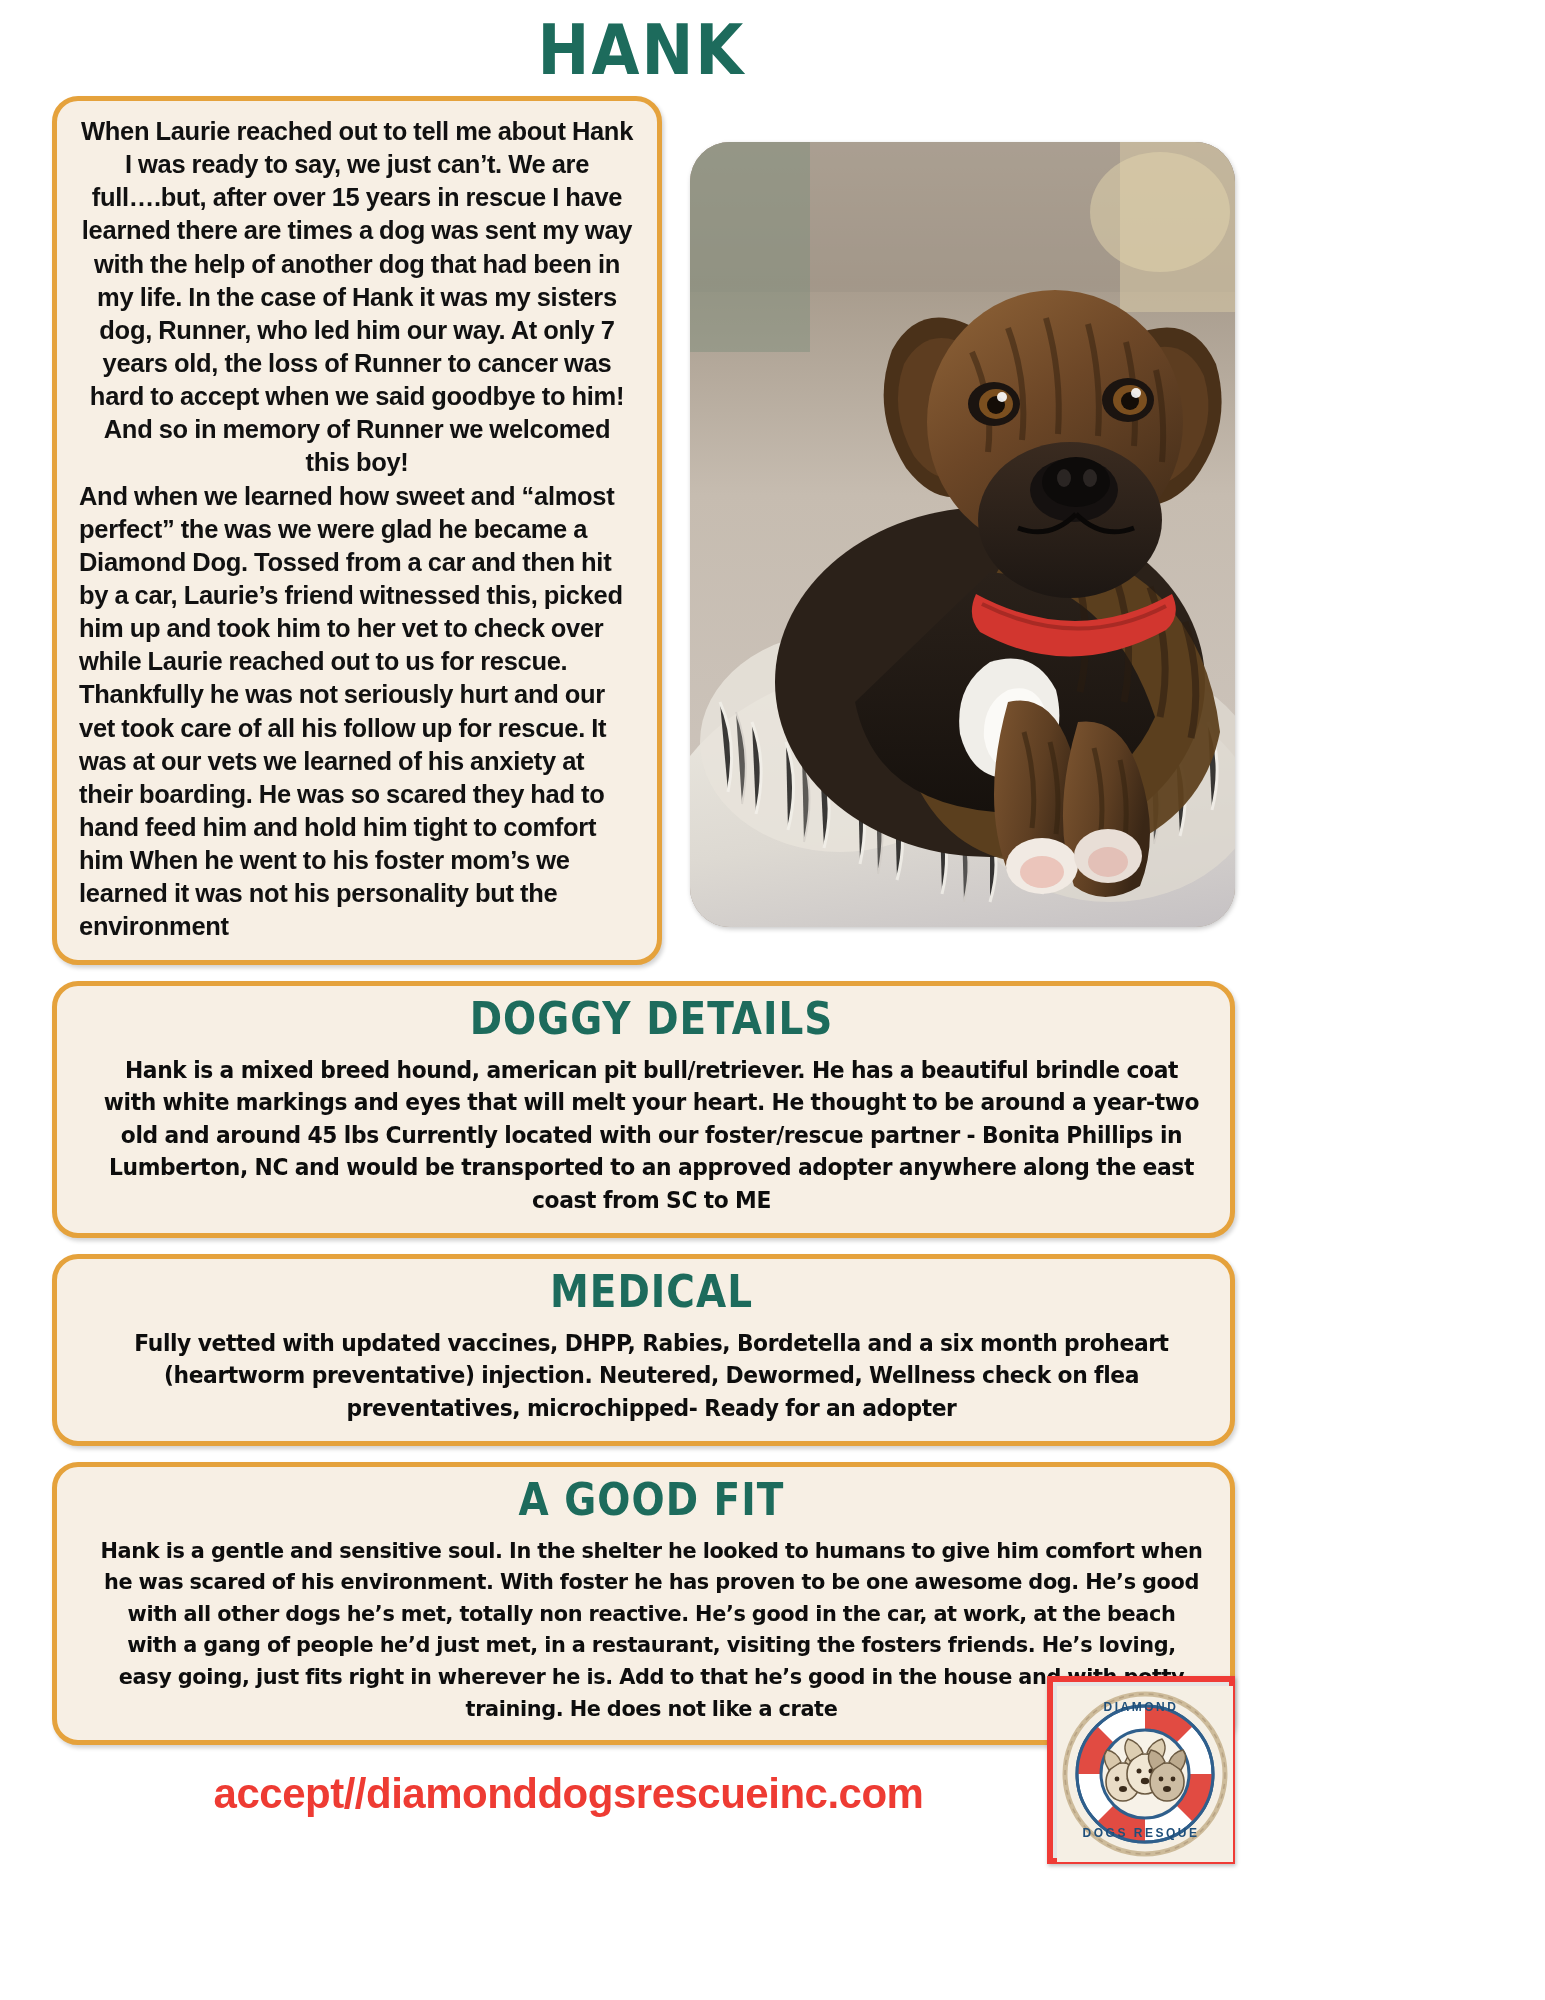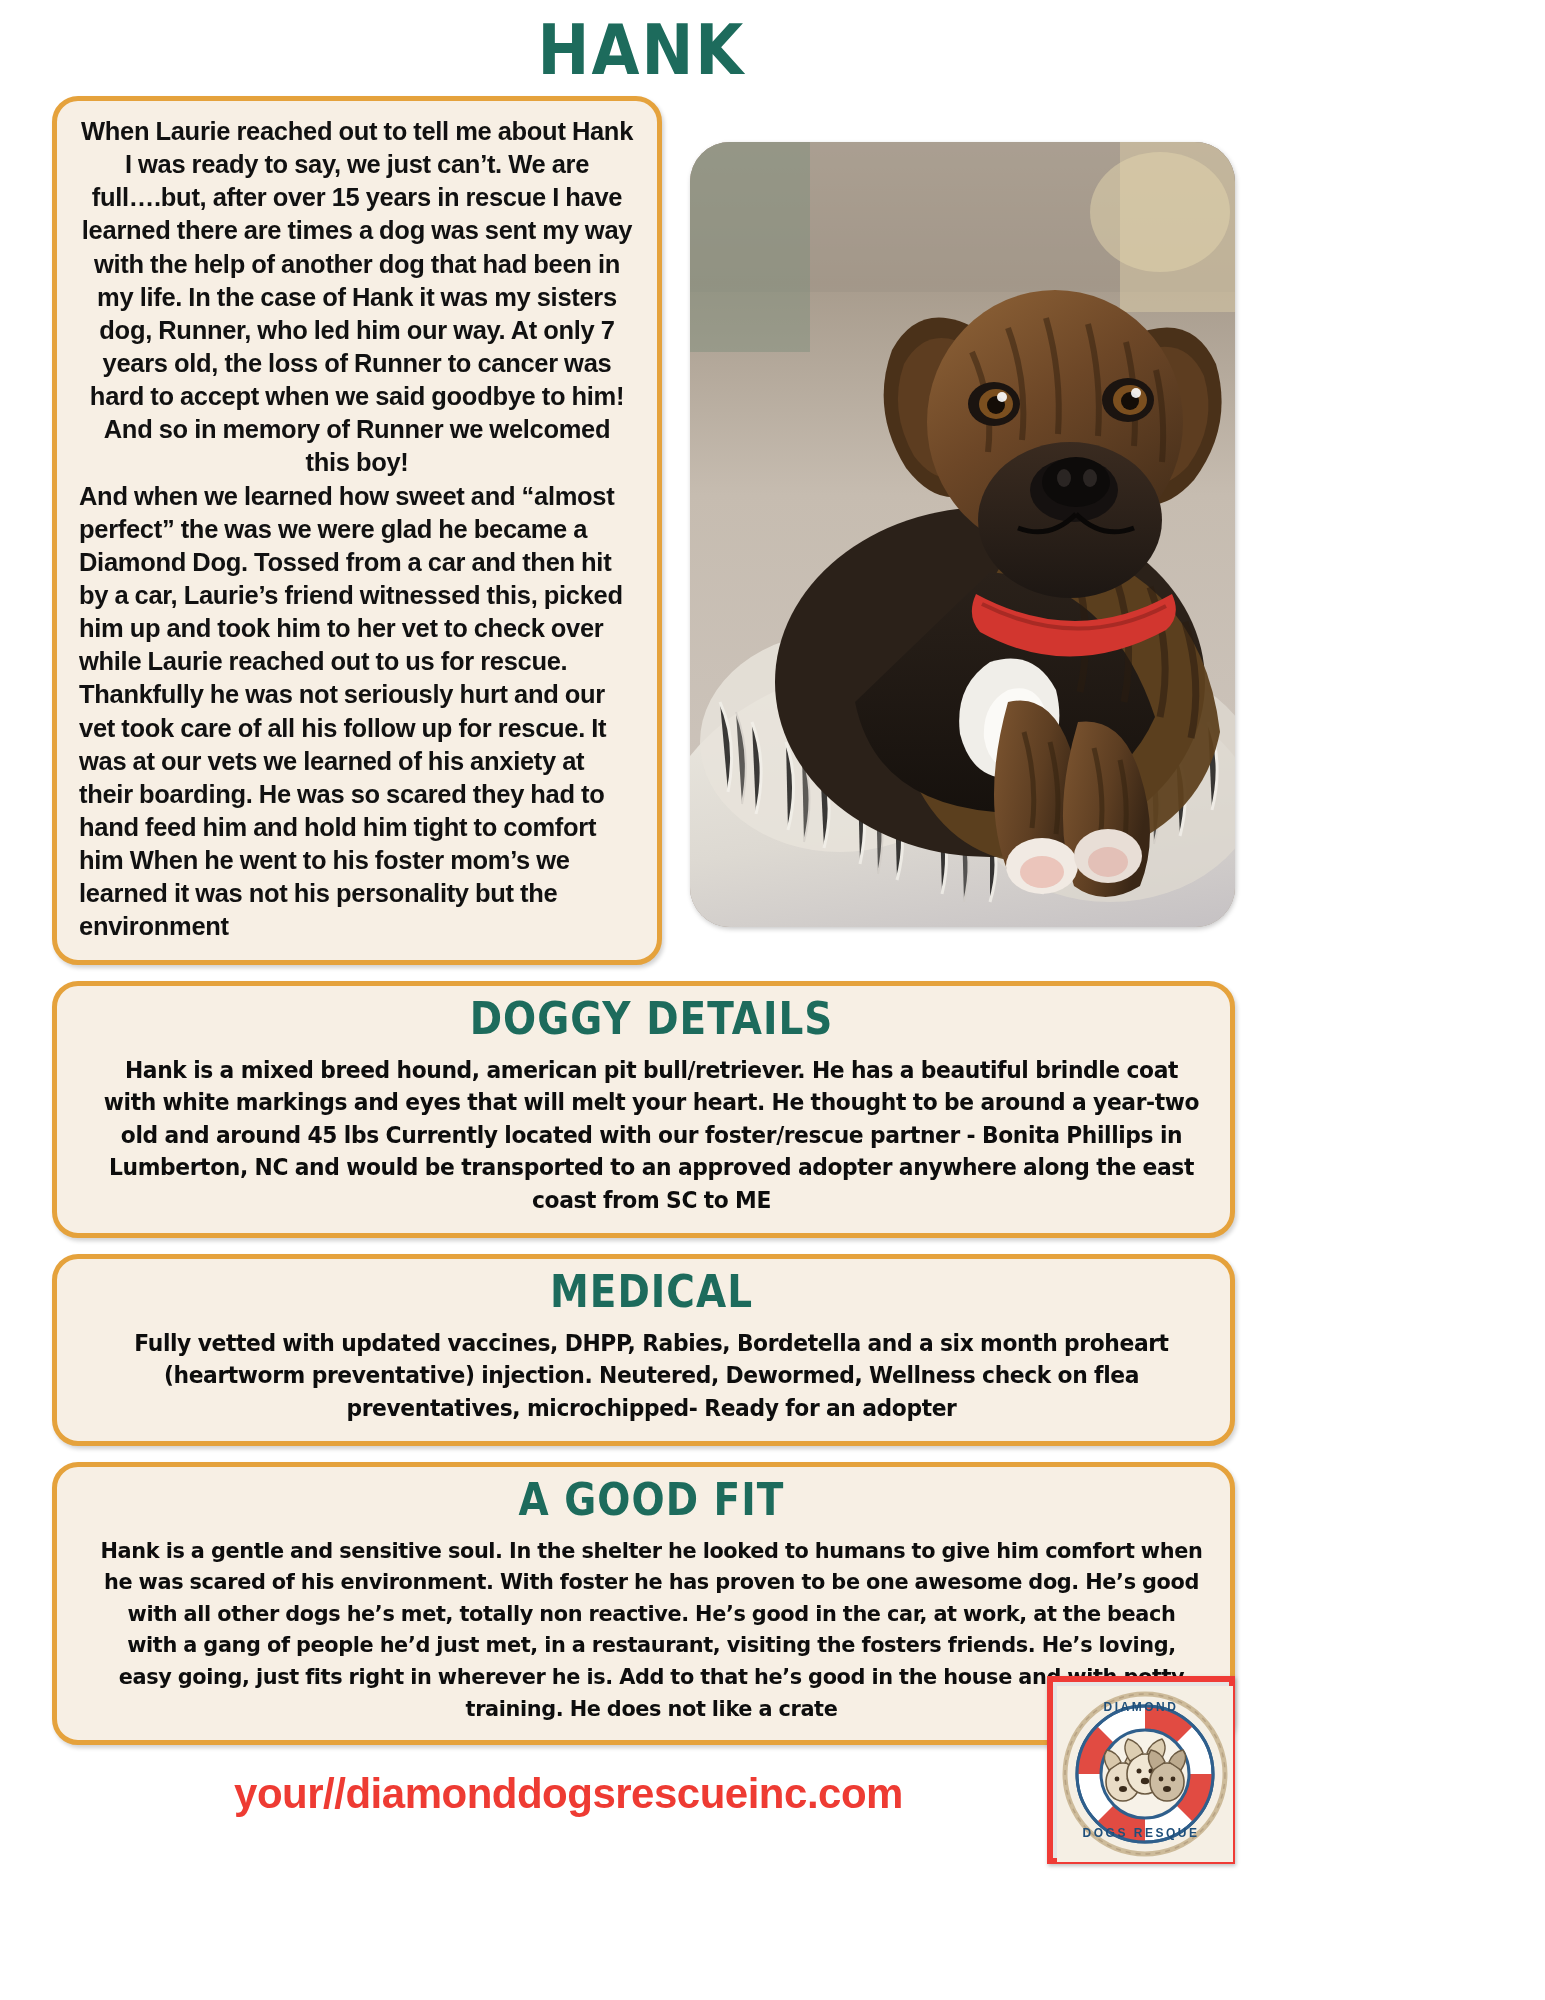--- a/index.html
+++ b/index.html
@@ -340,21 +340,21 @@
     <div class="section-title">MEDICAL</div>
     <div class="section-body">Fully vetted with updated vaccines, DHPP, Rabies, Bordetella and a six month proheart (heartworm preventative) injection.   Neutered, Dewormed, Wellness check on flea preventatives, microchipped- Ready for an adopter</div>
   </div>
 
   <div class="section goodfit">
     <div class="section-title">A GOOD FIT</div>
     <div class="section-body">Hank is a gentle and sensitive soul.  In the shelter he looked to humans to give him comfort when he was scared of his environment.  With foster he has proven to be one awesome dog.  He’s good with all other dogs he’s met, totally non reactive.  He’s good in the car, at work, at the beach with a gang of people he’d just met, in a restaurant, visiting the fosters friends.  He’s loving, easy going, just fits right in wherever he is.  Add to that he’s good in the house and with potty training.  He does not like a crate</div>
   </div>
 
   <div class="footer">
-    <div class="footer-text">your//diamonddogsrescueinc.com</div>
+    <div class="footer-text">accept//diamonddogsrescueinc.com</div>
 
     <div class="logo-box">
       <div class="logo-inner">
         <svg width="176" height="176" viewBox="0 0 176 176">
           <rect x="0" y="0" width="176" height="176" fill="#f5efe4"></rect>
 
           <circle cx="88" cy="88" r="80" fill="none" stroke="#cdbb9a" stroke-width="5"></circle>
           <circle cx="88" cy="88" r="80" fill="none" stroke="#b7a283" stroke-width="1.5" stroke-dasharray="5 5"></circle>
 
           <circle cx="88" cy="88" r="68" fill="#ffffff" stroke="#2f5f8c" stroke-width="3"></circle>

